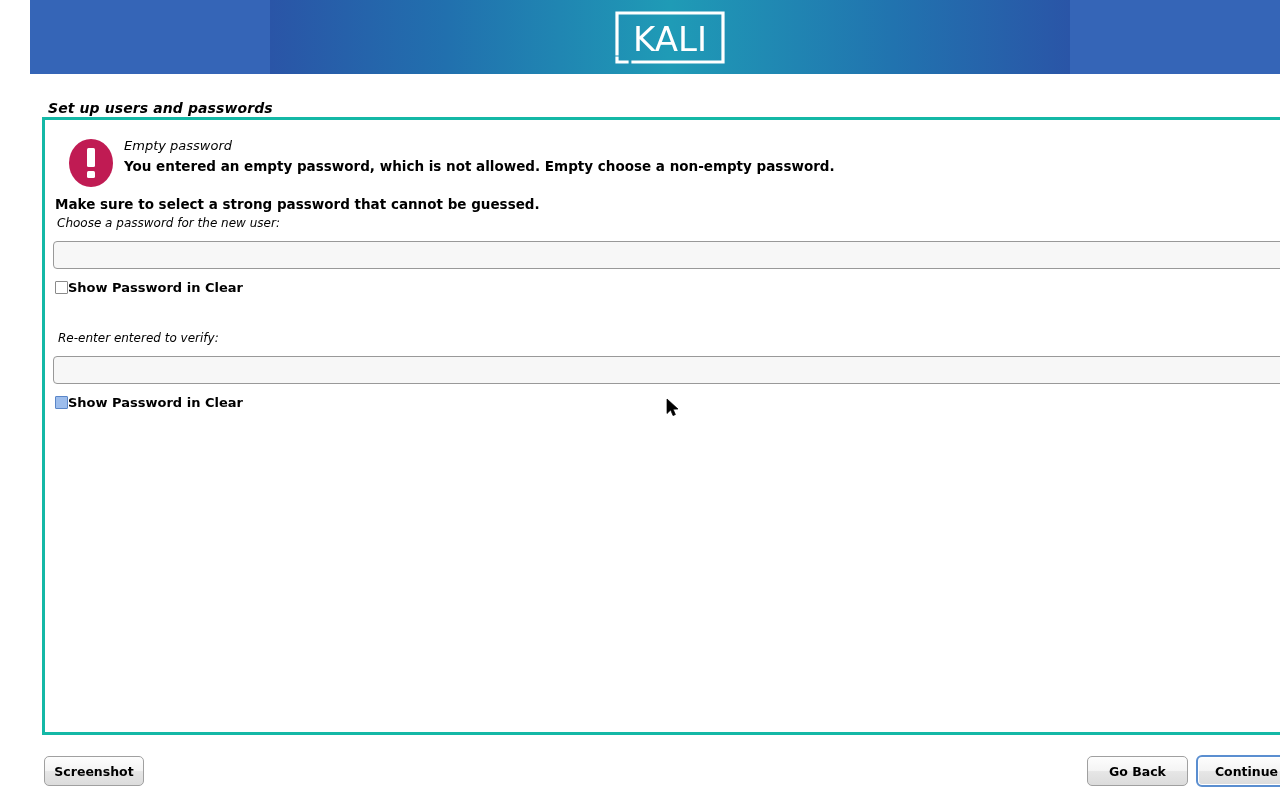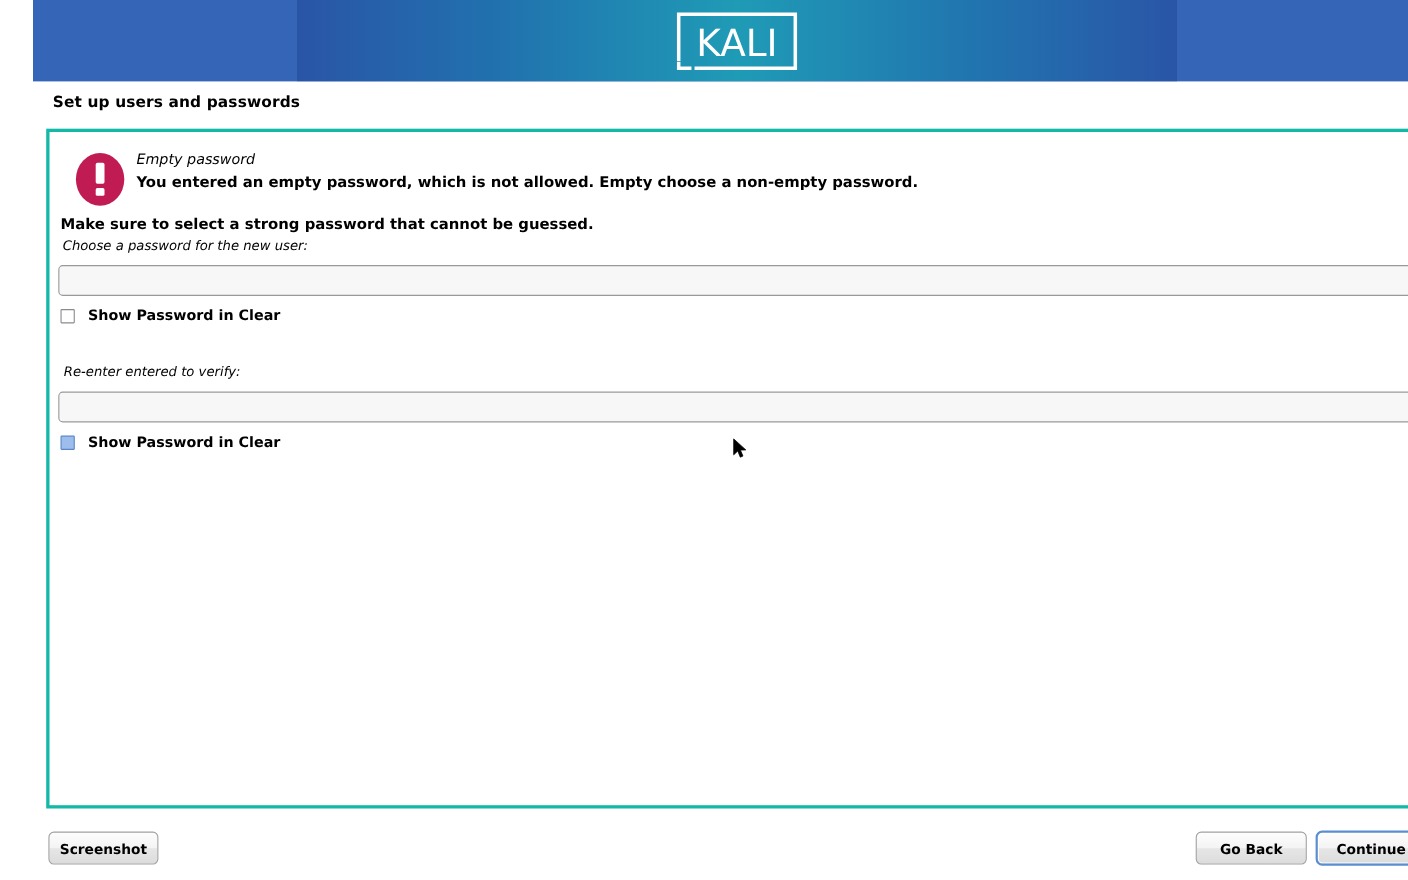--- a/index.html
+++ b/index.html
@@ -47,25 +47,26 @@
     left: 583px;
     top: 8px;
     width: 114px;
     height: 59px;
   }
 
   
   .page-title {
     position: absolute;
     left: 18px;
-    top: 85px;
+    top: 100px;
     font-size: 14px;
     font-weight: bold;
     letter-spacing: 0.1px;
     white-space: nowrap;
+    font-style: italic;
   }
 
   
   .panel {
     position: absolute;
     left: 12px;
     top: 117px;
     width: 1256px;
     height: 618px;
     border: 3px solid #14b8a6;
@@ -130,21 +131,21 @@
     color: #000;
     outline: none;
   }
 
   
   .check-row {
     position: absolute;
     height: 18px;
     display: flex;
     align-items: center;
-    gap: 12px;
+    gap: 0;
   }
   .cbox {
     width: 13px;
     height: 13px;
     box-sizing: border-box;
     border: 1px solid #8a8a8a;
     background: #ffffff;
     border-radius: 1px;
     flex: 0 0 auto;
   }

